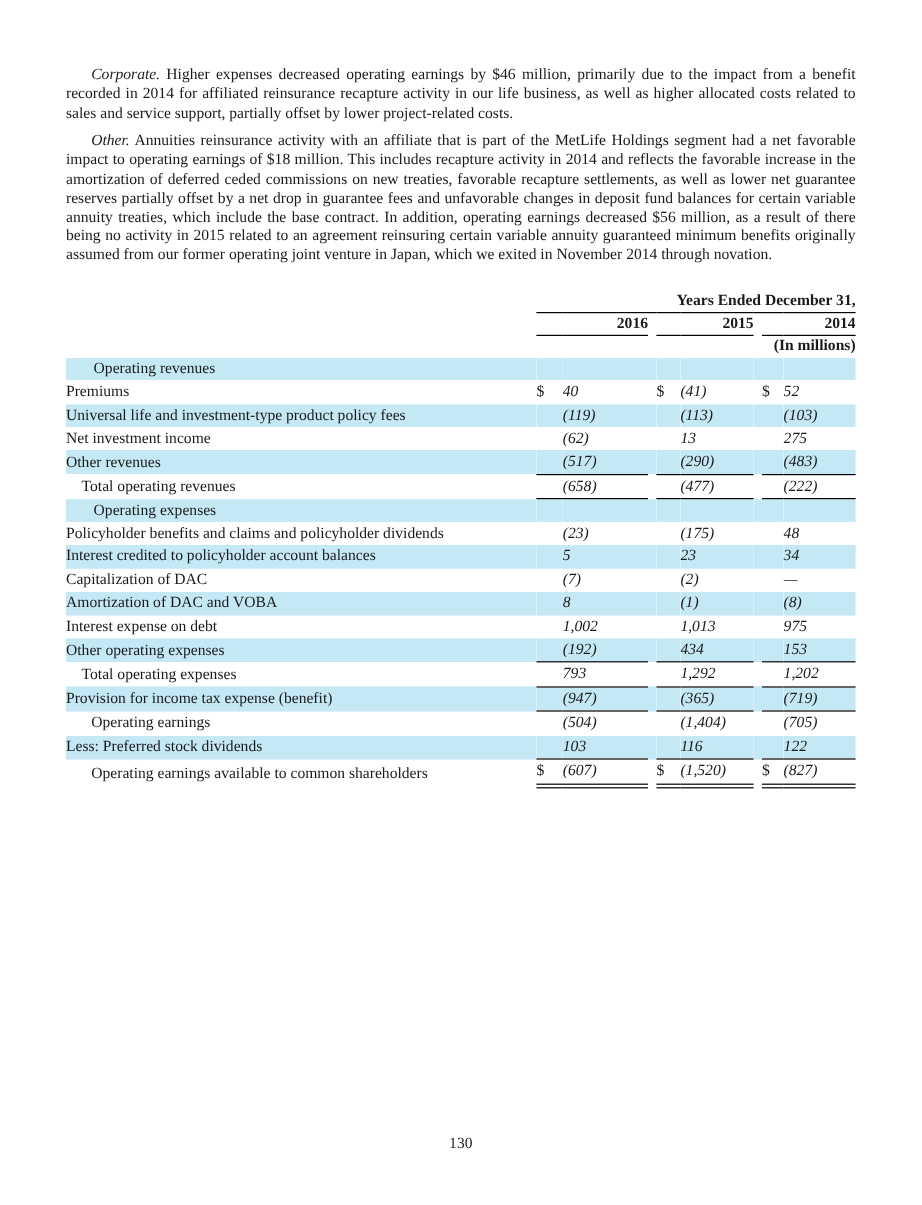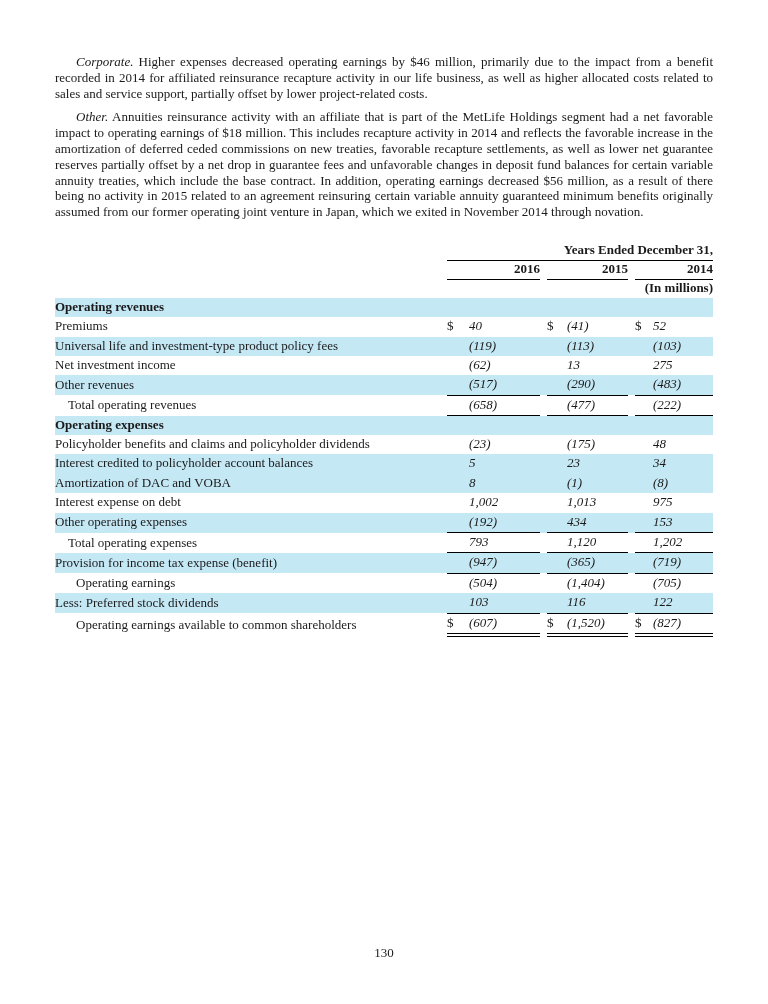--- a/index.html
+++ b/index.html
@@ -55,21 +55,21 @@
   col.c-d3 { width: 18px; }  col.c-v3 { width: 60px; }
 
   
   tr.hdr td { padding: 1px 0 2px 0; font-weight: bold; text-align: right; }
   td.hdr-title { border-bottom: 1.5px solid #000; padding-bottom: 3px; }
   td.year { border-bottom: 1.5px solid #000; padding-top: 3px; }
   td.units { padding-top: 3px; padding-bottom: 4px; }
 
   
   tr.shade { background: var(--stripe, #c5e8f5); }
-  tr.section td.label { font-weight: bold; }
+  tr.section td.label { font-weight: normal; padding-left: 23px; }
   td.label { padding-left: 1px; }
   td.label.i1 { padding-left: 13px; }
   td.label.i2 { padding-left: 21px; }
   td.d { text-align: left; padding-left: 5px; }
   td.val { padding-right: 7px; font-style: italic; }
   td.val.neg { padding-right: 1px; }
 
   tr.rt td.d, tr.rt td.val { border-top: 1.5px solid #000; }
   tr.rb td.d, tr.rb td.val { border-bottom: 1.5px solid #000; }
   tr.db td.d, tr.db td.val { border-bottom: 4px double #000; }
@@ -217,20 +217,31 @@
         <td class="label">Interest credited to policyholder account balances</td>
         <td class="d"></td>
             <td class="val">5</td>
             <td class="s"></td>
         <td class="d"></td>
             <td class="val">23</td>
             <td class="s"></td>
         <td class="d"></td>
             <td class="val">34</td>
       </tr>
+      <tr>
+        <td class="label">Capitalization of DAC</td>
+        <td class="d"></td>
+            <td class="val neg">(7)</td>
+            <td class="s"></td>
+        <td class="d"></td>
+            <td class="val neg">(2)</td>
+            <td class="s"></td>
+        <td class="d"></td>
+            <td class="val">—</td>
+      </tr>
       <tr class="shade">
         <td class="label">Amortization of DAC and VOBA</td>
         <td class="d"></td>
             <td class="val">8</td>
             <td class="s"></td>
         <td class="d"></td>
             <td class="val neg">(1)</td>
             <td class="s"></td>
         <td class="d"></td>
             <td class="val neg">(8)</td>
@@ -256,21 +267,21 @@
             <td class="s"></td>
         <td class="d"></td>
             <td class="val">153</td>
       </tr>
       <tr class="rt rb">
         <td class="label i1">Total operating expenses</td>
         <td class="d"></td>
             <td class="val">793</td>
             <td class="s"></td>
         <td class="d"></td>
-            <td class="val">1,120</td>
+            <td class="val">1,292</td>
             <td class="s"></td>
         <td class="d"></td>
             <td class="val">1,202</td>
       </tr>
       <tr class="shade rb">
         <td class="label">Provision for income tax expense (benefit)</td>
         <td class="d"></td>
             <td class="val neg">(947)</td>
             <td class="s"></td>
         <td class="d"></td>

